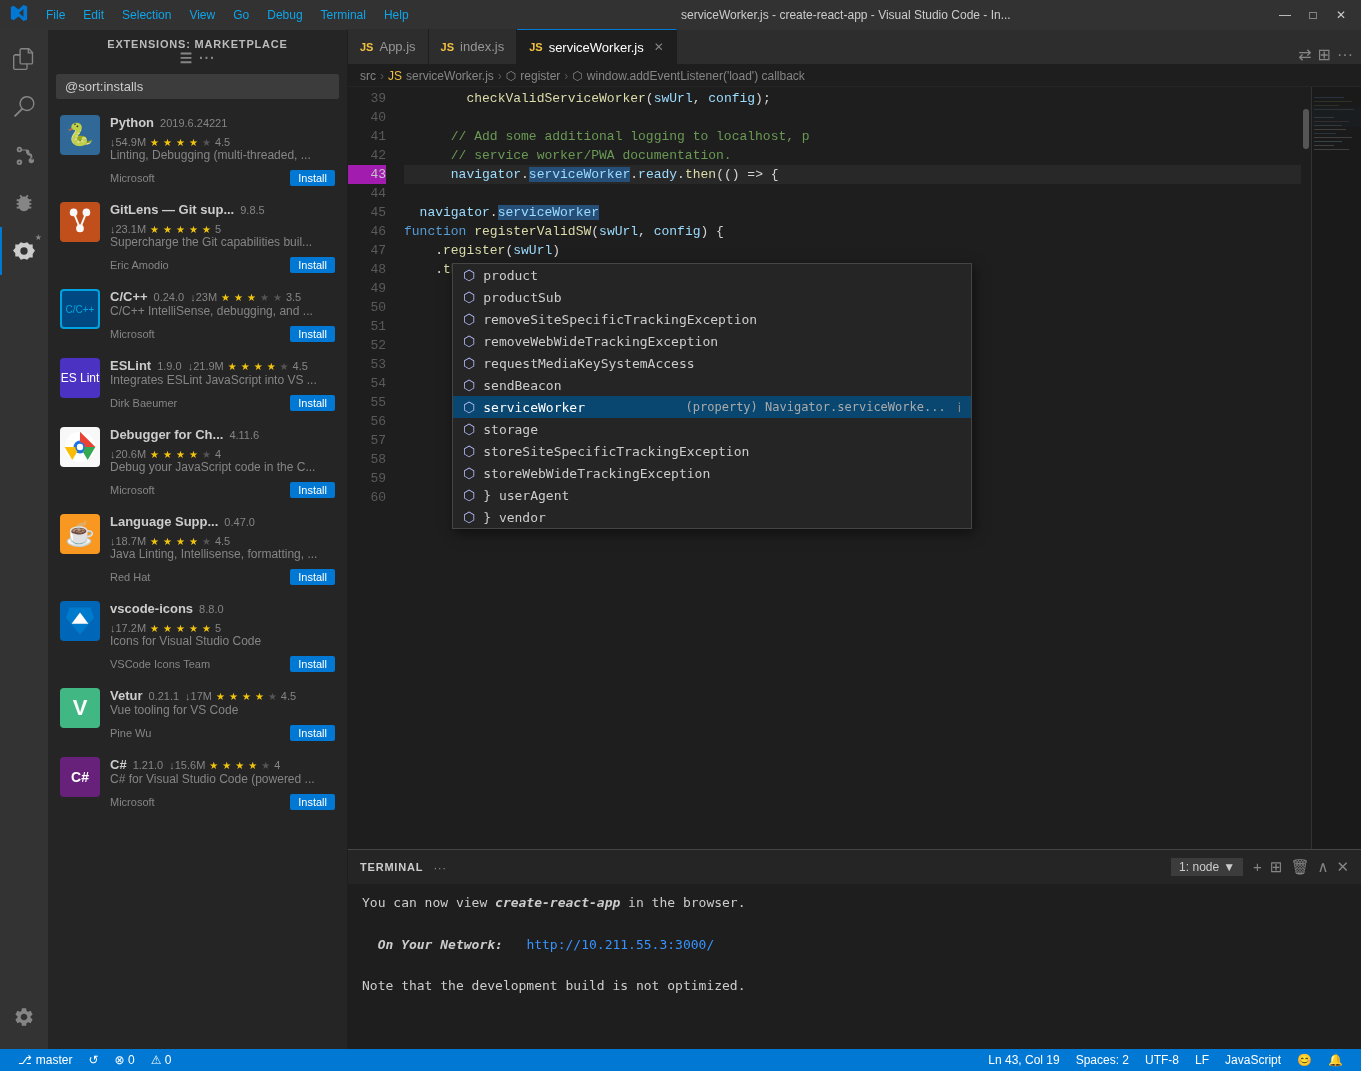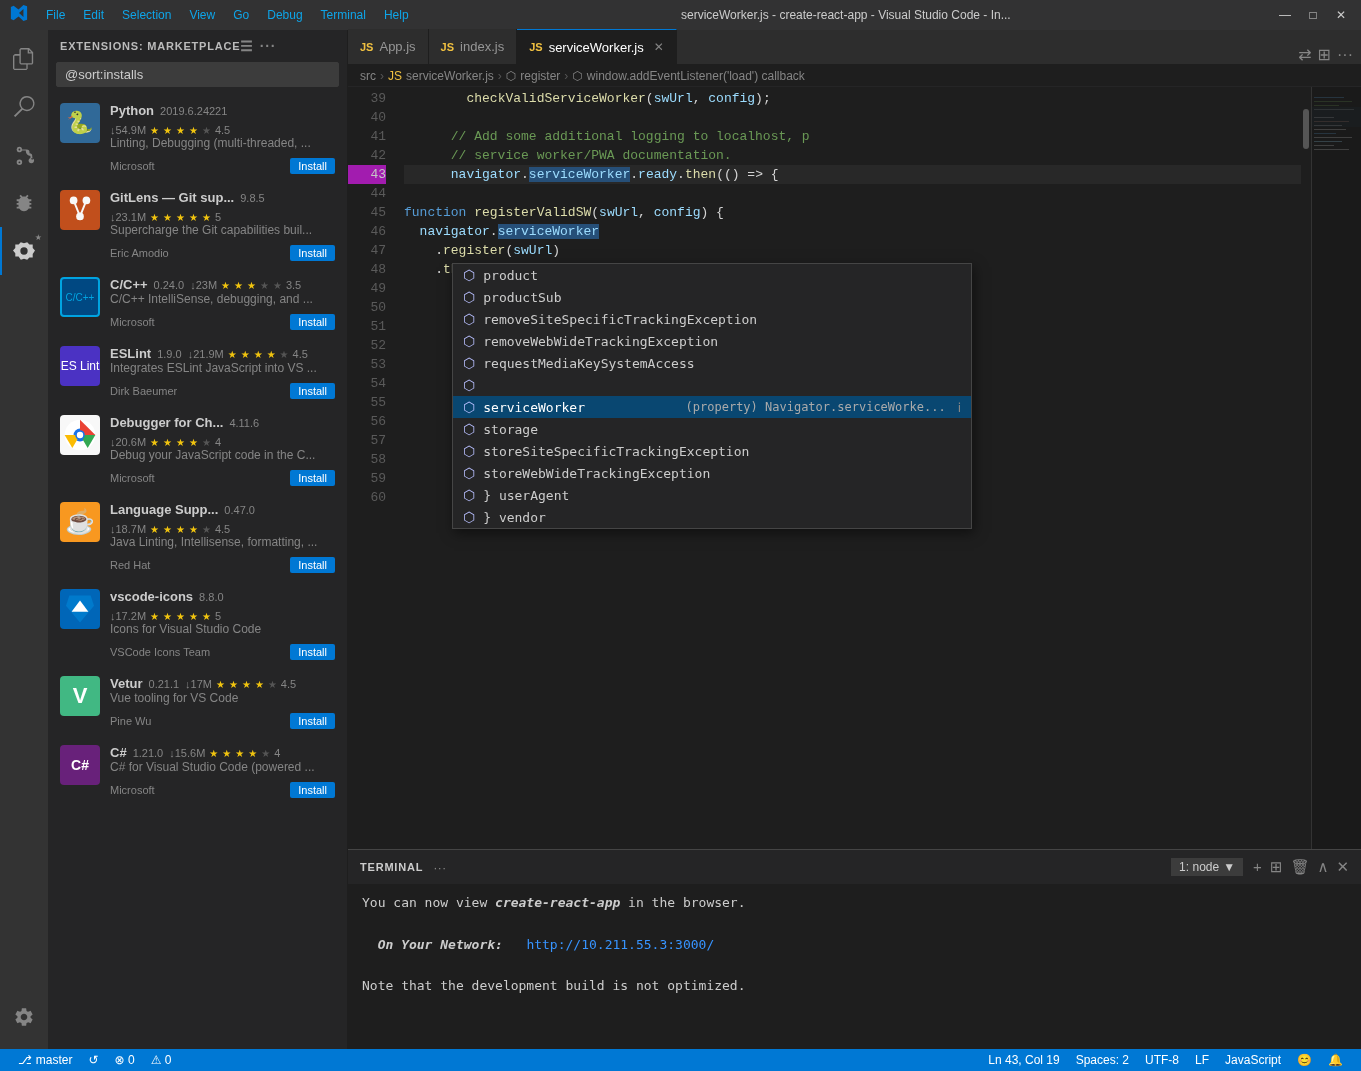--- a/index.html
+++ b/index.html
@@ -119,20 +119,21 @@
     #sidebar-header {
       display: flex;
       align-items: center;
       justify-content: flex-start;
       padding: 8px 12px;
       font-size: 11px;
       font-weight: 700;
       color: #bbbbbb;
       letter-spacing: 0.8px;
       text-transform: uppercase;
+      flex-direction: column;
     }
     .sidebar-header-actions {
       display: flex;
       gap: 6px;
       color: #858585;
     }
     .sidebar-header-actions span {
       cursor: pointer;
       font-size: 14px;
     }
@@ -857,20 +858,21 @@
               <div class="ac-item">
                 <span class="ac-icon">⬡</span>
                 <span class="ac-name">removeWebWideTrackingException</span>
               </div>
               <div class="ac-item">
                 <span class="ac-icon">⬡</span>
                 <span class="ac-name">requestMediaKeySystemAccess</span>
               </div>
               <div class="ac-item">
                 <span class="ac-icon">⬡</span>
+                <span class="ac-name">sendBeacon</span>
               </div>
               <div class="ac-item selected">
                 <span class="ac-icon" style="color:#b8bfff">⬡</span>
                 <span class="ac-name" style="color:white">serviceWorker</span>
                 <span class="ac-detail" style="color:#aaa">&nbsp;(property) Navigator.serviceWorke...</span>
                 <span style="color:#858585; margin-left:4px">ℹ</span>
               </div>
               <div class="ac-item">
                 <span class="ac-icon">⬡</span>
                 <span class="ac-name">storage</span>
@@ -887,22 +889,22 @@
                 <span class="ac-icon">⬡</span>
                 <span class="ac-name">} userAgent</span>
               </div>
               <div class="ac-item">
                 <span class="ac-icon">⬡</span>
                 <span class="ac-name">} vendor</span>
               </div>
             </div>
 
             <div class="code-line">&nbsp;</div>
+            <div class="code-line">  <span class="var">navigator</span>.<span class="highlight-sw">serviceWorker</span></div>
             <div class="code-line"><span class="kw">function</span> <span class="fn">registerValidSW</span>(<span class="param">swUrl</span>, <span class="param">config</span>) {</div>
-            <div class="code-line">  <span class="var">navigator</span>.<span class="highlight-sw">serviceWorker</span></div>
             <div class="code-line">    .<span class="fn">register</span>(<span class="var">swUrl</span>)</div>
             <div class="code-line">    .<span class="fn">then</span>(<span class="var">registration</span> =&gt; {</div>
           </div>
 
           <div style="width:10px; background:#1e1e1e; position:relative;">
             <div style="width:6px; height:40px; background:#555; border-radius:3px; margin: 2px auto; position:absolute; top:20px; left:2px;"></div>
           </div>
 
           <div class="minimap">
             <div class="minimap-content">

